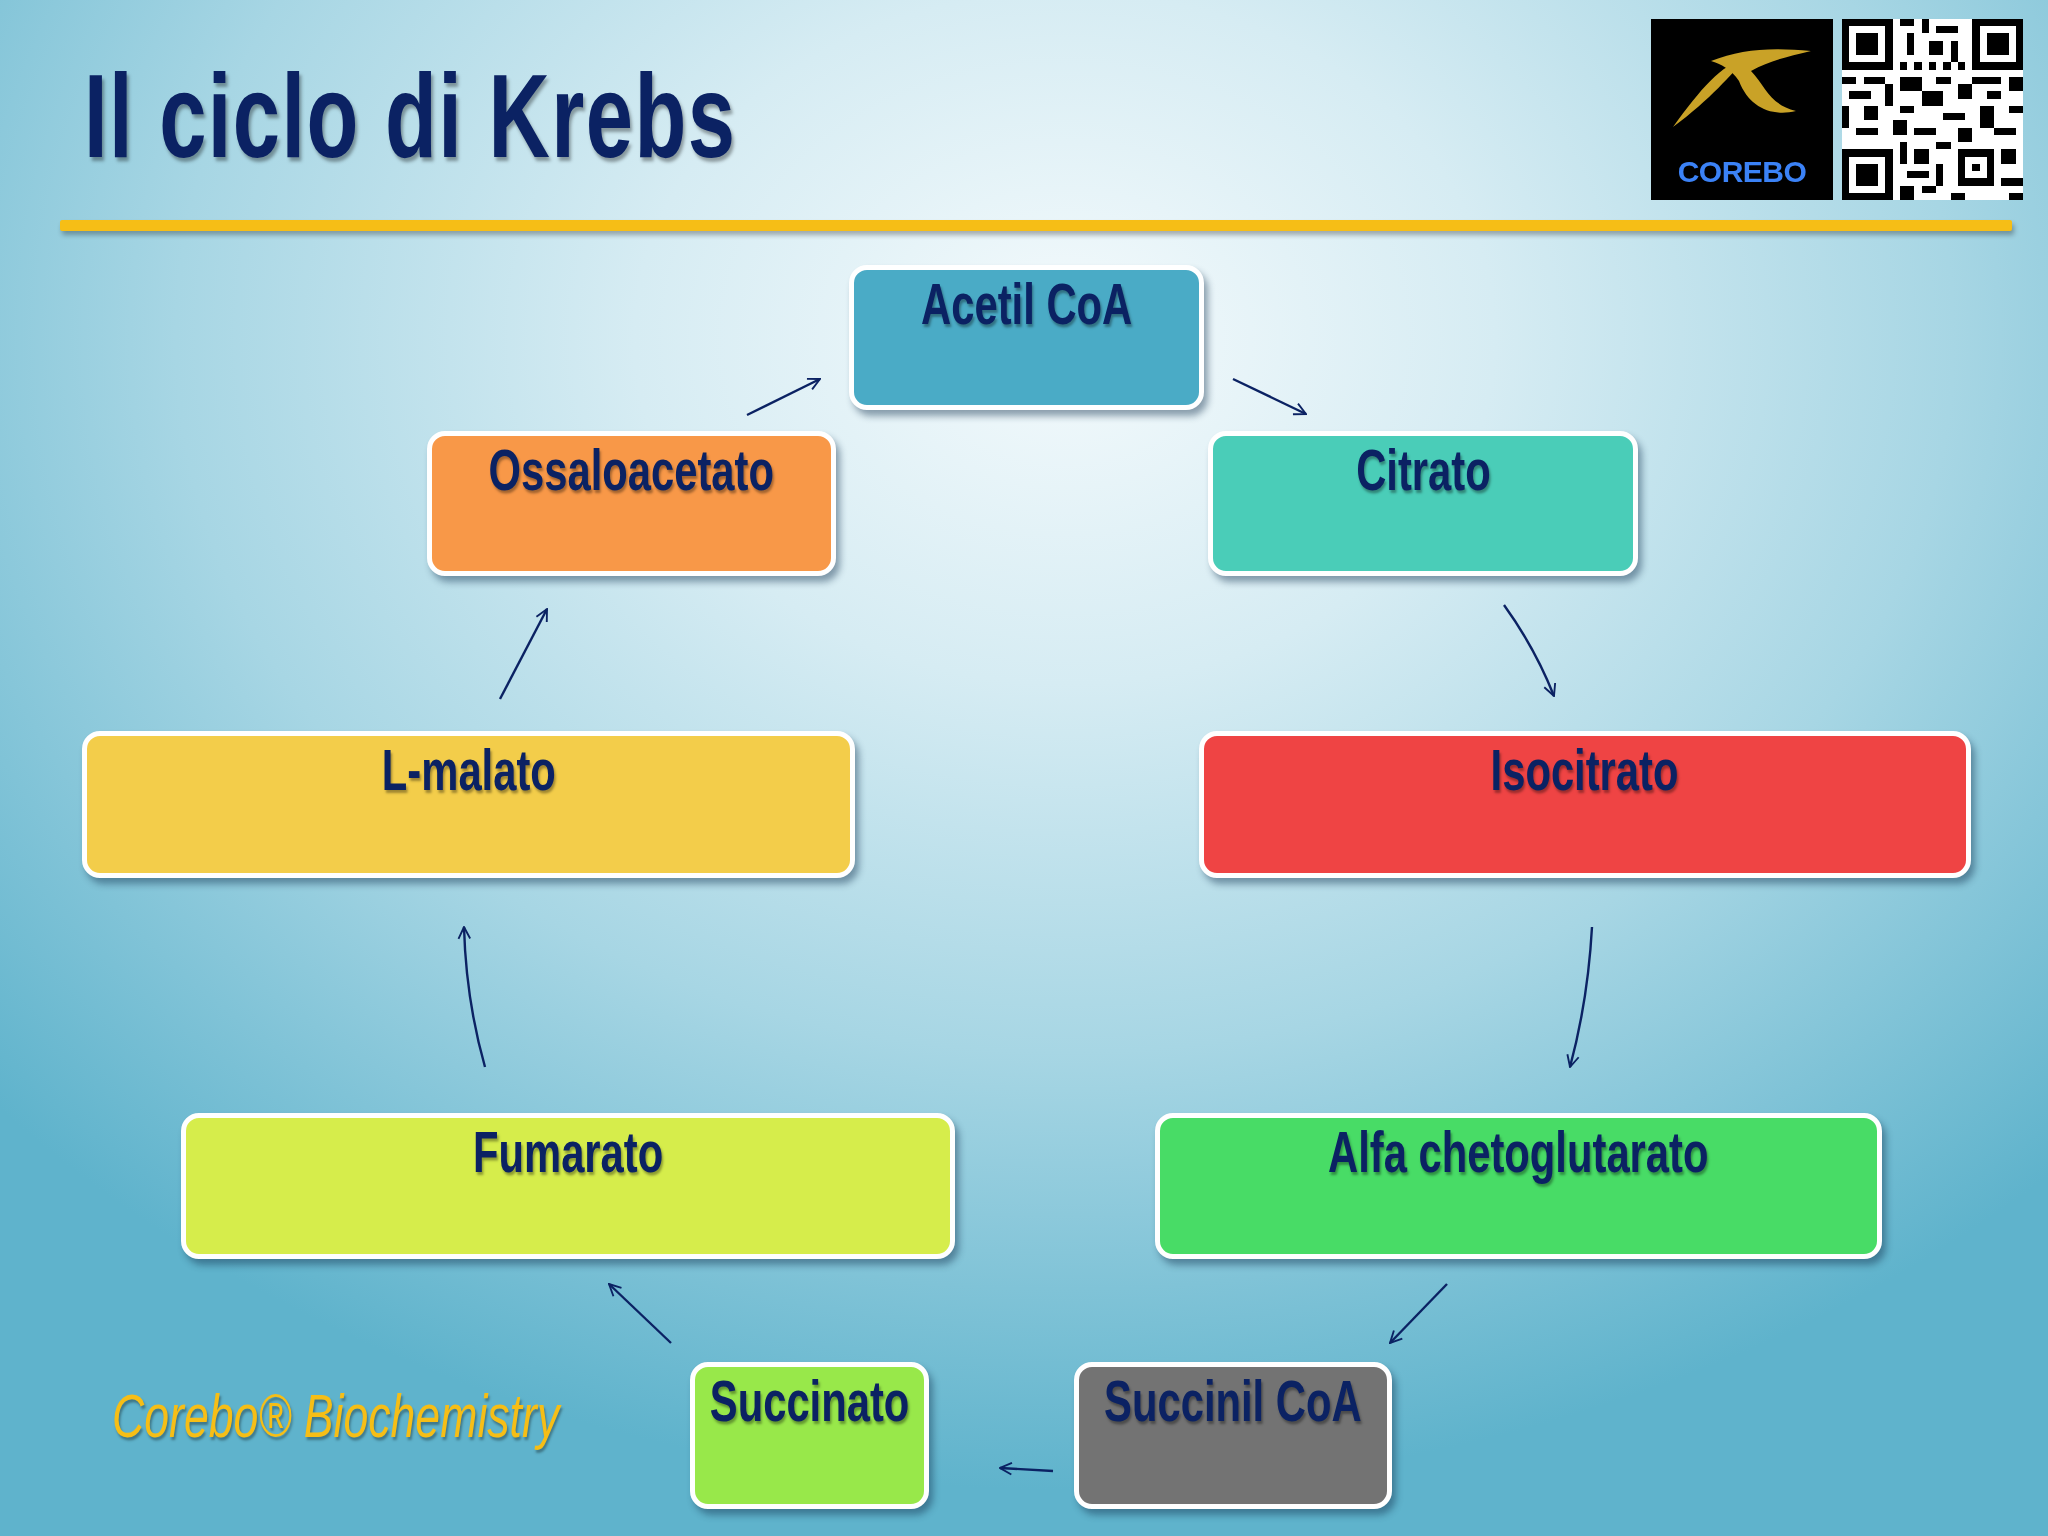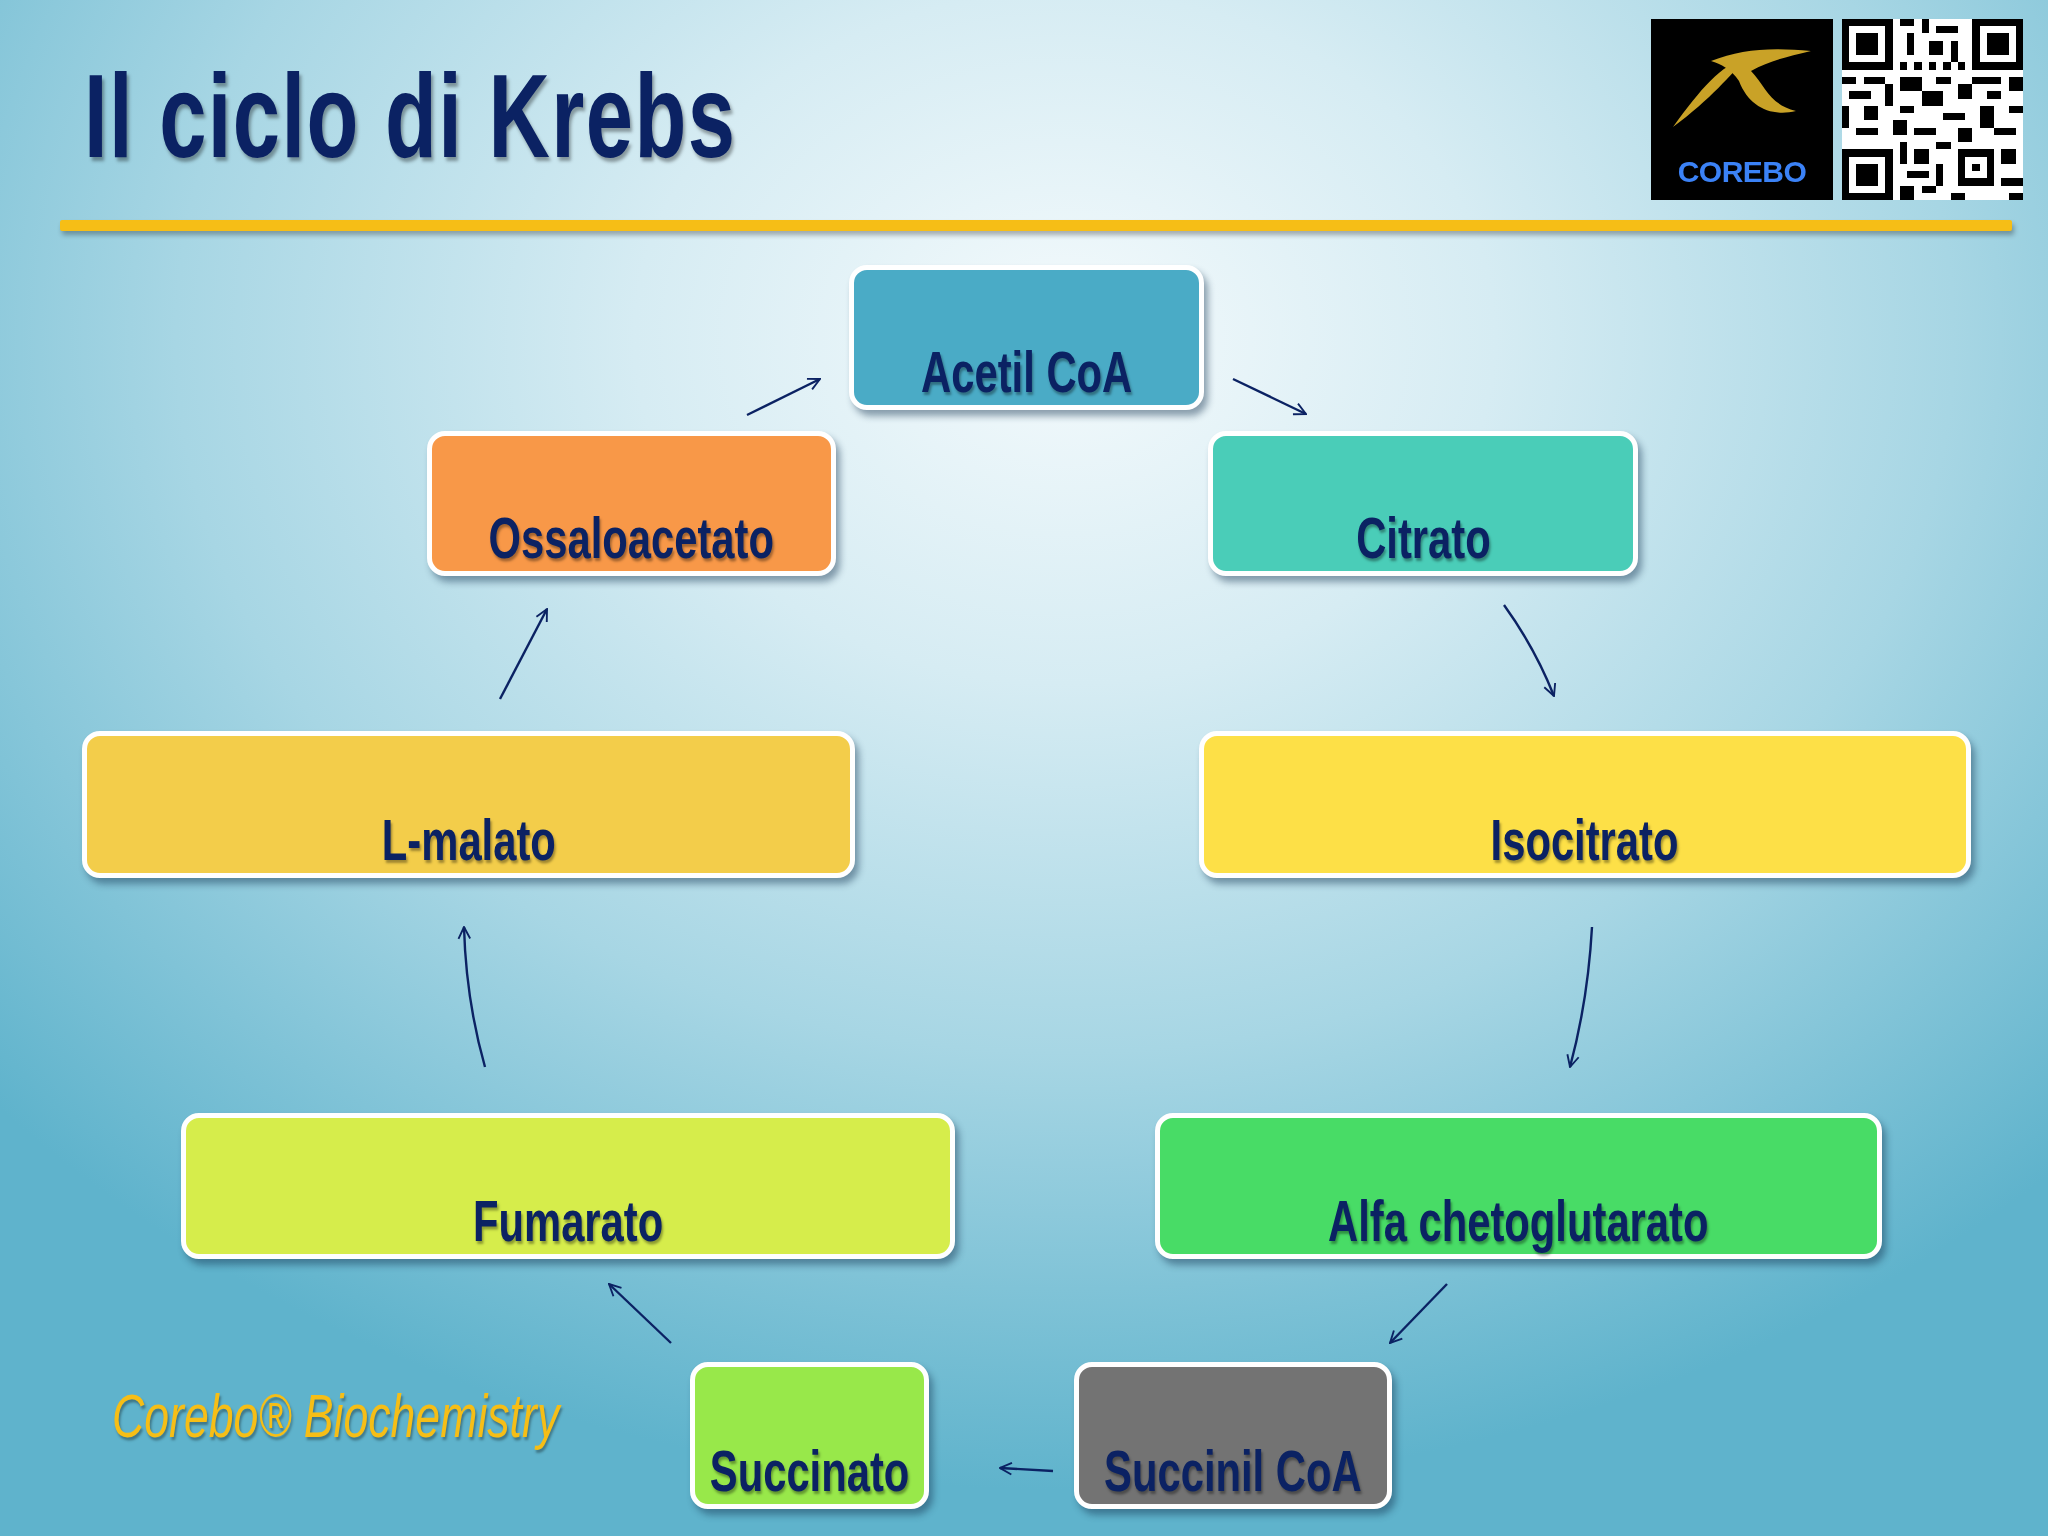--- a/index.html
+++ b/index.html
@@ -31,21 +31,21 @@
     color:#3b82f6; font-size:30px; font-weight:bold; letter-spacing:-0.5px;
   }
   .qr {
     position:absolute; left:1842px; top:19px; width:181px; height:181px;
     background:#fff;
   }
   .node {
     position:absolute; box-sizing:border-box;
     border:5px solid #fff; border-radius:18px;
     box-shadow: 4px 6px 7px rgba(20,50,80,0.45);
-    display:flex; align-items:flex-end; justify-content:center;
+    display:flex; align-items:flex-start; justify-content:center;
   }
   .node span {
     font-size:58px; font-weight:bold; color:#0b2263;
     transform:scaleX(0.72); white-space:nowrap; display:inline-block;
     text-shadow: 2px 3px 3px rgba(0,0,0,0.35);
   }
   .footer {
     position:absolute; left:112px; top:1380px;
     font-size:62px; font-style:italic; color:#f6be16;
     transform:scaleX(0.72); transform-origin:left top; white-space:nowrap;
@@ -149,21 +149,21 @@
     <path d="M500 699 L547 609"></path>
   </g>
 </svg>
 
 <div class="node" style="left:849px;top:265px;width:355px;height:145px;background:#4aabc6;" title="Acetil  CoA">
   <span>Acetil  CoA</span>
 </div>
 <div class="node" style="left:1208px;top:431px;width:430px;height:145px;background:#4acdb8;">
   <span>Citrato</span>
 </div>
-<div class="node" style="left:1199px;top:731px;width:772px;height:147px;background:#fde047;">
+<div class="node" style="left:1199px;top:731px;width:772px;height:147px;background:#ef4444;">
   <span>Isocitrato</span>
 </div>
 <div class="node" style="left:1155px;top:1113px;width:727px;height:146px;background:#48dc66;">
   <span>Alfa  chetoglutarato</span>
 </div>
 <div class="node" style="left:1074px;top:1362px;width:318px;height:147px;background:#737373;">
   <span>Succinil  CoA</span>
 </div>
 <div class="node" style="left:690px;top:1362px;width:239px;height:147px;background:#98e84a;">
   <span>Succinato</span>

